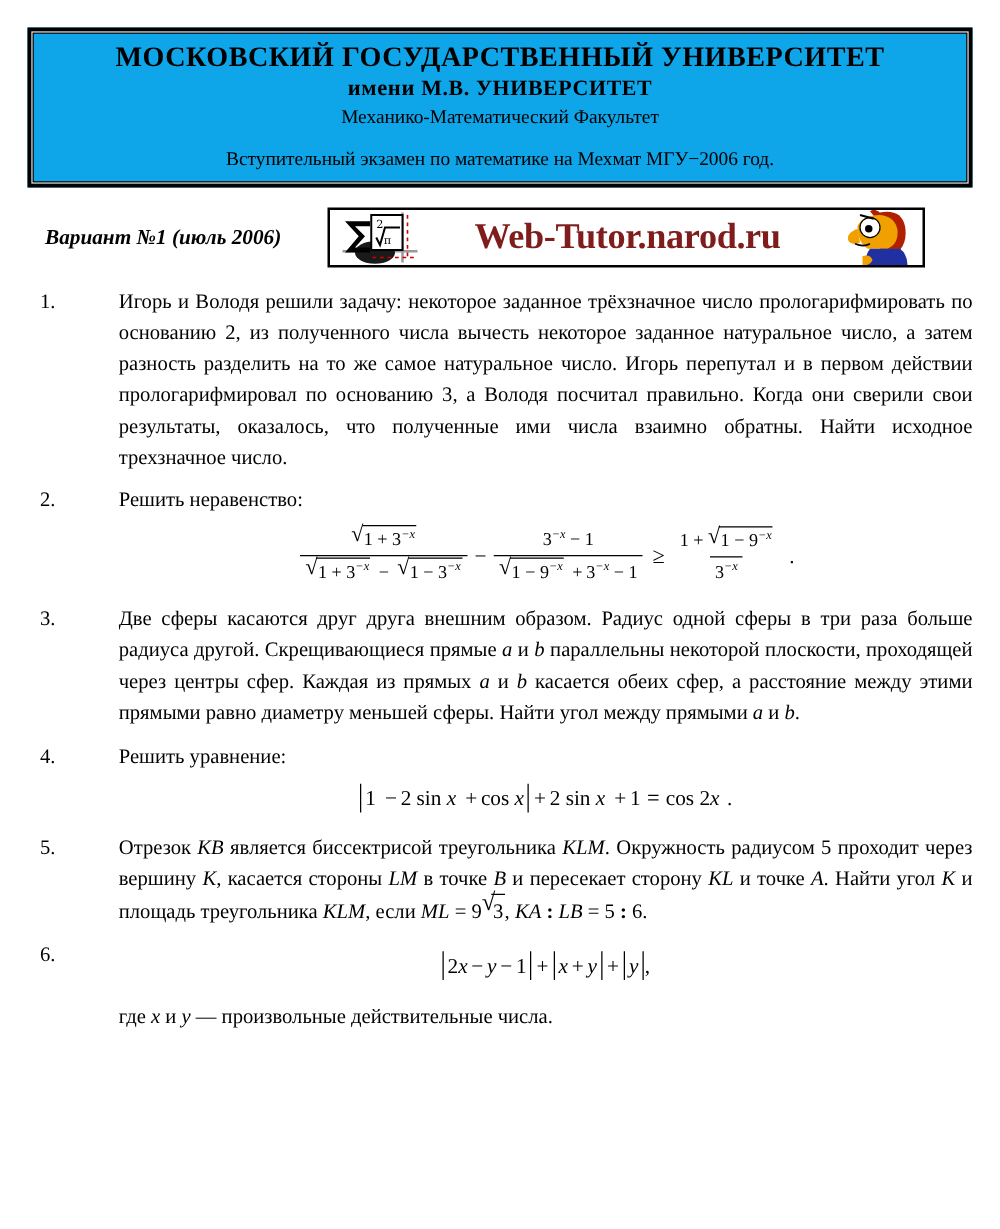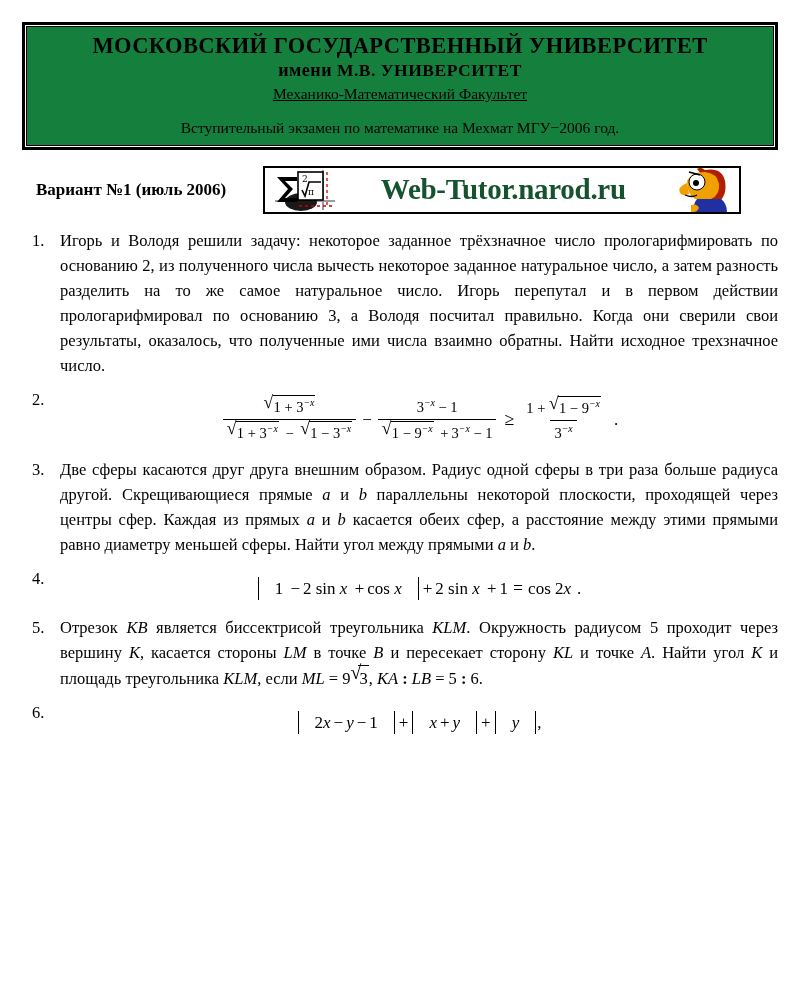--- a/index.html
+++ b/index.html
@@ -23,21 +23,21 @@
     position: relative;
   }
 
   
   .uni-box {
     margin: 22px 22px 0 22px;
     border: 3px solid #000;
     box-shadow: inset 0 0 0 1px #fff, inset 0 0 0 2px #000;
     padding: 8px 10px 9px 10px;
     text-align: center;
-    background: #15803d;
+    background: #0ea5e9;
   }
   .uni-line1 {
     font-weight: bold;
     font-size: 22.5px;
     letter-spacing: 0.4px;
     line-height: 1.14;
     white-space: nowrap;
   }
   .uni-line2 {
     font-weight: bold;
@@ -46,41 +46,41 @@
     line-height: 1.18;
     margin-top: 1px;
   }
   .uni-line2 .small-caps {
     font-size: 18px;
   }
   .uni-line3 {
     font-size: 15.5px;
     line-height: 1.25;
     margin-top: 3px;
-    text-decoration: underline;
   }
   .uni-line4 {
     font-size: 15.5px;
     line-height: 1.25;
     margin-top: 15px;
   }
 
   
   .variant-row {
     display: flex;
     align-items: center;
     margin: 16px 22px 0 22px;
     height: 48px;
   }
   .variant-label {
     font-weight: bold;
     font-size: 17px;
     white-space: nowrap;
     flex: 0 0 auto;
     padding-left: 14px;
+    font-style: italic;
   }
   .banner {
     flex: 0 0 auto;
     margin-left: 37px;
     width: 478px;
     height: 48px;
     border: 2px solid #000;
     background: #ffffff;
     display: flex;
     align-items: center;
@@ -92,21 +92,21 @@
     flex: 0 0 auto;
     width: 66px;
     height: 44px;
     margin-left: 6px;
     position: relative;
   }
   .banner-logo svg { display: block; }
   .banner-text {
     flex: 1 1 auto;
     text-align: center;
-    color: #14532d;
+    color: #7f1d1d;
     font-weight: bold;
     font-size: 29px;
     font-family: "Liberation Serif", "DejaVu Serif", serif;
     letter-spacing: -0.3px;
     white-space: nowrap;
     padding-right: 6px;
   }
   .banner-toon {
     flex: 0 0 auto;
     width: 62px;
@@ -129,20 +129,21 @@
     line-height: 1.52;
     padding-left: 10px;
     box-sizing: border-box;
   }
   .p-body {
     flex: 1 1 auto;
     font-size: 16.5px;
     line-height: 1.52;
     text-align: justify;
     text-justify: inter-word;
+    margin-left: 35px;
   }
   .p-body.nojust { text-align: left; }
   .mvar {
     font-style: italic;
     font-family: "Liberation Serif", "DejaVu Serif", serif;
   }
 
   
   .math-display {
     text-align: center;
@@ -198,21 +199,21 @@
     font-size: 0.68em;
     vertical-align: super;
     font-style: italic;
   }
   .op { padding: 0 3px; }
   .rel { padding: 0 5px; font-size: 1.05em; }
   .abs {
     display: inline-block;
     border-left: 1.2px solid #000;
     border-right: 1.2px solid #000;
-    padding: 1px 16px;
+    padding: 1px 3px;
     margin: 0 1px;
     line-height: 1.25;
   }
   .upr { font-style: normal; }
   .dot-end { padding-left: 6px; }
   .sqrt-inline {
     display: inline-block;
     position: relative;
     padding-left: 8px;
     white-space: nowrap;
@@ -302,20 +303,21 @@
   <div class="problems">
 
     <div class="problem">
       <div class="p-num">1.</div>
       <div class="p-body">Игорь и Володя решили задачу: некоторое заданное трёхзначное число прологарифмировать по основанию 2, из полученного числа вычесть некоторое заданное натуральное число, а затем разность разделить на то же самое натуральное число. Игорь перепутал и в первом действии прологарифмировал по основанию 3, а Володя посчитал правильно. Когда они сверили свои результаты, оказалось, что полученные ими числа взаимно обратны. Найти исходное трехзначное число.</div>
     </div>
 
     <div class="problem">
       <div class="p-num">2.</div>
       <div class="p-body nojust">
+        <div>Решить неравенство:</div>
         <div class="math-display">
           <span class="mrow">
 
             <span class="frac">
               <span class="num">
                 <span class="rad"><span class="radicand">1&nbsp;+&nbsp;3<sup class="exp">−x</sup></span></span>
               </span>
               <span class="den">
                 <span class="rad"><span class="radicand">1&nbsp;+&nbsp;3<sup class="exp">−x</sup></span></span>
                 <span class="op">−</span>
@@ -344,20 +346,21 @@
     </div>
 
     <div class="problem">
       <div class="p-num">3.</div>
       <div class="p-body"><span>Две сферы касаются друг друга внешним образом. Радиус одной сферы в три раза больше радиуса другой. Скрещивающиеся прямые </span><span class="mvar">a</span><span> и </span><span class="mvar">b</span><span> параллельны некоторой плоскости, проходящей через центры сфер. Каждая из прямых </span><span class="mvar">a</span><span> и </span><span class="mvar">b</span><span> касается обеих сфер, а расстояние между этими прямыми равно диаметру меньшей сферы. Найти угол между прямыми </span><span class="mvar">a</span><span> и </span><span class="mvar">b</span><span>.</span></div>
     </div>
 
     <div class="problem">
       <div class="p-num">4.</div>
       <div class="p-body nojust">
+        <div>Решить уравнение:</div>
         <div class="math-display">
           <span class="mrow">
             <span class="abs">1
               <span class="op">−</span>2&nbsp;<span class="upr">sin</span>&nbsp;<span class="mvar">x</span>
               <span class="op">+</span><span class="upr">cos</span>&nbsp;<span class="mvar">x</span></span>
             <span class="op">+</span>
             <span>2&nbsp;<span class="upr">sin</span>&nbsp;<span class="mvar">x</span>
               <span class="op">+</span>1</span>
             <span class="rel">=</span>
             <span><span class="upr">cos</span>&nbsp;2<span class="mvar">x</span></span>
@@ -378,17 +381,18 @@
         <div class="math-display">
           <span class="mrow">
             <span class="abs">2<span class="mvar">x</span><span class="op">−</span><span class="mvar">y</span><span class="op">−</span>1</span>
               <span class="op">+</span>
               <span class="abs"><span class="mvar">x</span><span class="op">+</span><span class="mvar">y</span></span>
               <span class="op">+</span>
               <span class="abs"><span class="mvar">y</span></span>
               <span>,</span>
           </span>
         </div>
+        <div style="margin-top:14px;"><span>где </span><span class="mvar">x</span><span> и </span><span class="mvar">y</span><span> — произвольные действительные числа.</span></div>
       </div>
     </div>
 
   </div>
 </div>
 
 </body></html>

